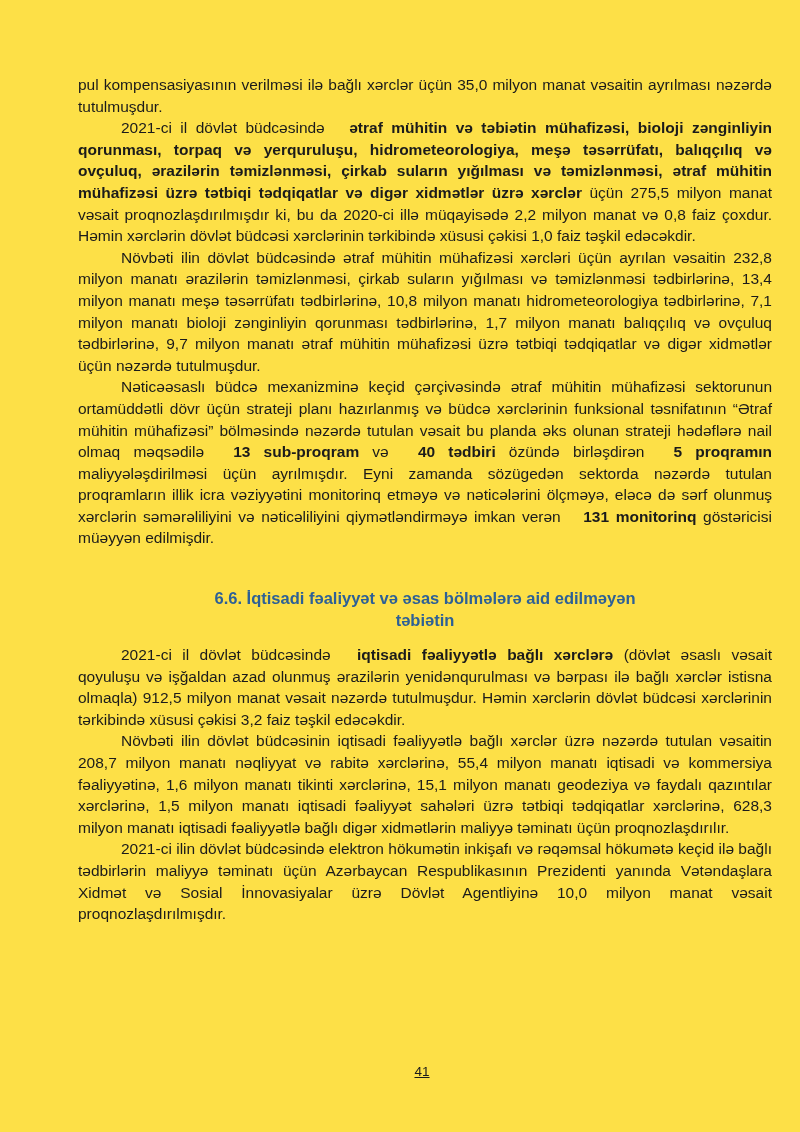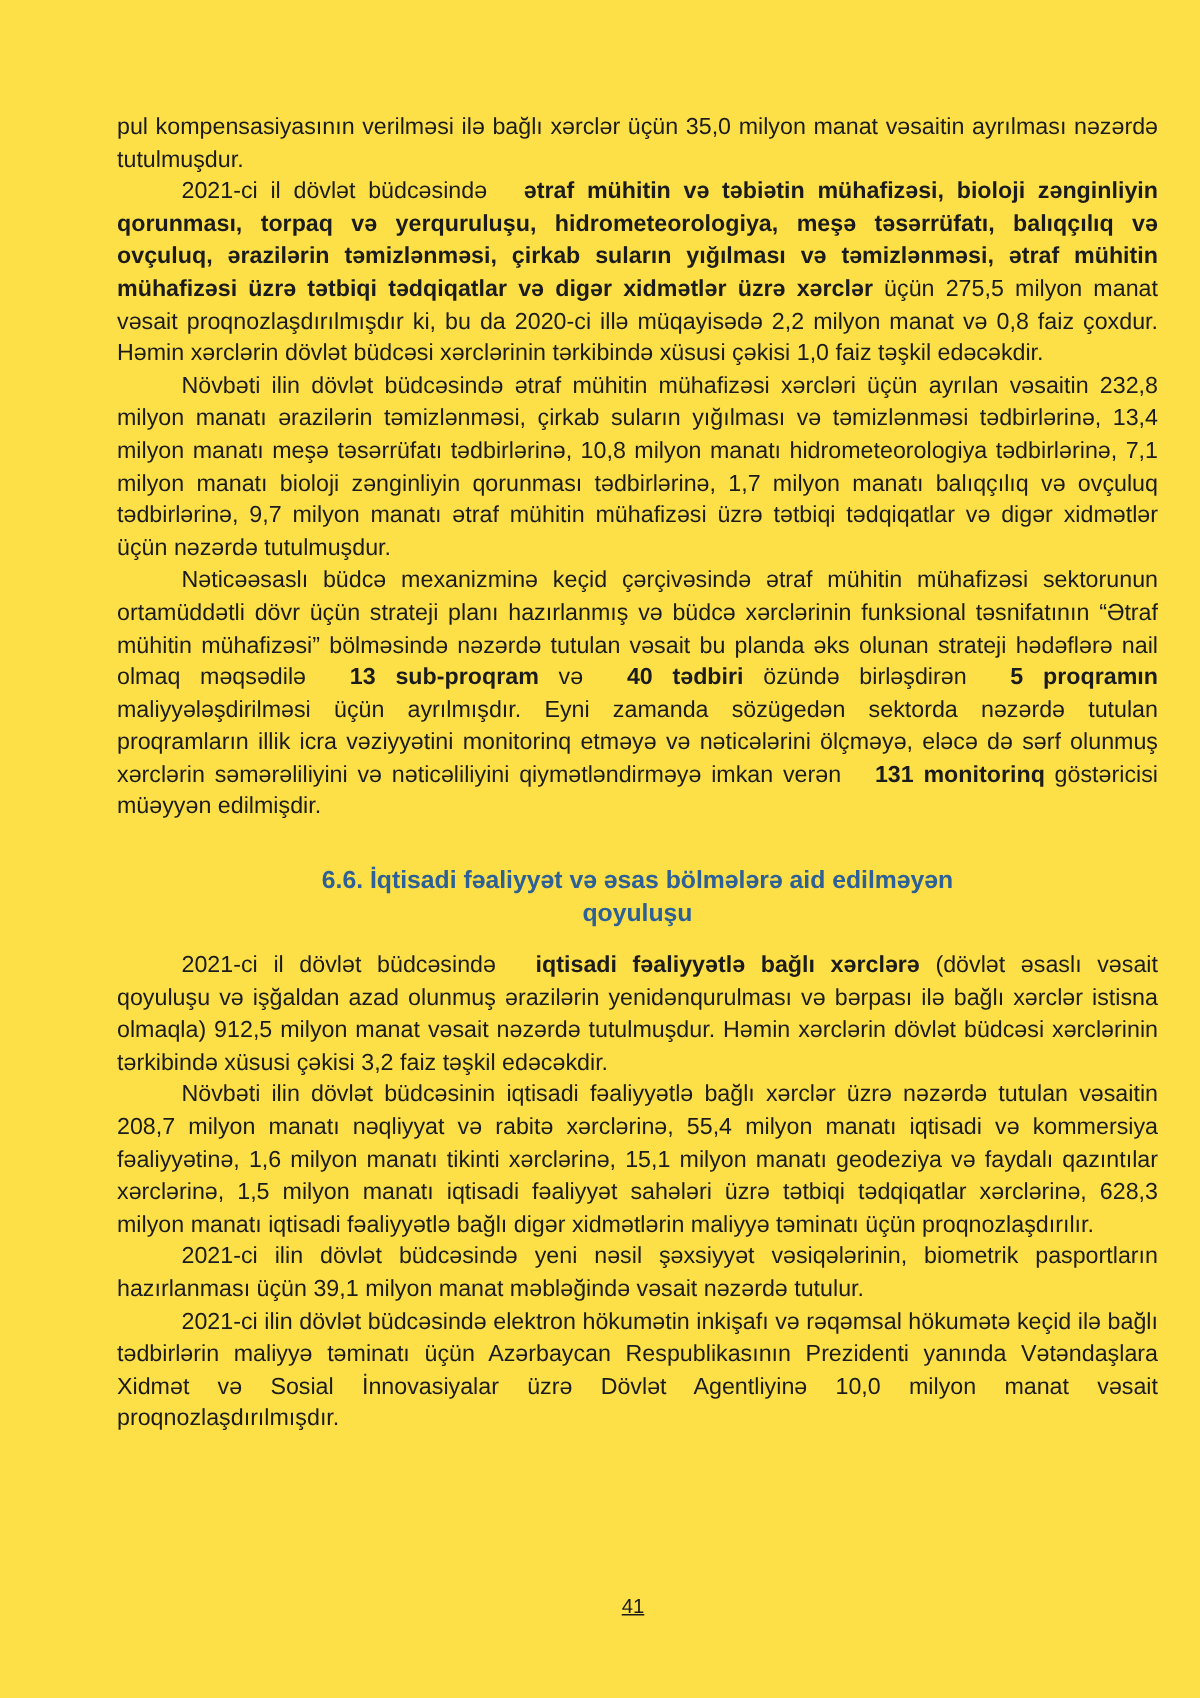--- a/index.html
+++ b/index.html
@@ -30,21 +30,21 @@
   .para {
     margin: 0;
     padding: 0;
   }
   .para.indent {
     text-indent: 43px;
   }
   .run { font-weight: normal; }
   .run.bold { font-weight: bold; margin-left: 16px; }
   .section-heading {
-    margin: 27px 0 13px 0;
+    margin: 38px 0 13px 0;
     text-align: center;
     font-size: 16.5px;
     line-height: 22px;
     font-weight: bold;
     color: var(--heading-color, #2d6096);
   }
   .heading-line { display: block; }
   .page-footer {
     position: absolute;
     left: 0;
@@ -62,23 +62,22 @@
 <body>
 
 <div class="page">
   <main class="doc-body" id="doc-content">
       <p class="para"><span class="run">pul kompensasiyasının verilməsi ilə bağlı xərclər üçün 35,0 milyon manat vəsaitin ayrılması nəzərdə tutulmuşdur.</span></p>
       <p class="para indent"><span class="run">2021-ci il dövlət büdcəsində </span><span class="run bold">ətraf mühitin və təbiətin mühafizəsi, bioloji zənginliyin qorunması, torpaq və yerquruluşu, hidrometeorologiya, meşə təsərrüfatı, balıqçılıq və ovçuluq, ərazilərin təmizlənməsi, çirkab suların yığılması və təmizlənməsi, ətraf mühitin mühafizəsi üzrə tətbiqi tədqiqatlar və digər xidmətlər üzrə xərclər</span><span class="run"> üçün 275,5 milyon manat vəsait proqnozlaşdırılmışdır ki, bu da 2020-ci illə müqayisədə 2,2 milyon manat və 0,8 faiz çoxdur. Həmin xərclərin dövlət büdcəsi xərclərinin tərkibində xüsusi çəkisi 1,0 faiz təşkil edəcəkdir.</span></p>
       <p class="para indent"><span class="run">Növbəti ilin dövlət büdcəsində ətraf mühitin mühafizəsi xərcləri üçün ayrılan vəsaitin 232,8 milyon manatı ərazilərin təmizlənməsi, çirkab suların yığılması və təmizlənməsi tədbirlərinə, 13,4 milyon manatı meşə təsərrüfatı tədbirlərinə, 10,8 milyon manatı hidrometeorologiya tədbirlərinə, 7,1 milyon manatı bioloji zənginliyin qorunması tədbirlərinə, 1,7 milyon manatı balıqçılıq və ovçuluq tədbirlərinə, 9,7 milyon manatı ətraf mühitin mühafizəsi üzrə tətbiqi tədqiqatlar və digər xidmətlər üçün nəzərdə tutulmuşdur.</span></p>
       <p class="para indent"><span class="run">Nəticəəsaslı büdcə mexanizminə keçid çərçivəsində ətraf mühitin mühafizəsi sektorunun ortamüddətli dövr üçün strateji planı hazırlanmış və büdcə xərclərinin funksional təsnifatının “Ətraf mühitin mühafizəsi” bölməsində nəzərdə tutulan vəsait bu planda əks olunan strateji hədəflərə nail olmaq məqsədilə </span><span class="run bold">13 sub-proqram</span><span class="run"> və </span><span class="run bold">40 tədbiri</span><span class="run"> özündə birləşdirən </span><span class="run bold">5 proqramın</span><span class="run"> maliyyələşdirilməsi üçün ayrılmışdır. Eyni zamanda sözügedən sektorda nəzərdə tutulan proqramların illik icra vəziyyətini monitorinq etməyə və nəticələrini ölçməyə, eləcə də sərf olunmuş xərclərin səmərəliliyini və nəticəliliyini qiymətləndirməyə imkan verən </span><span class="run bold">131 monitorinq</span><span class="run"> göstəricisi müəyyən edilmişdir.</span></p>
       <h2 class="section-heading">
         <span class="heading-line">6.6. İqtisadi fəaliyyət və əsas bölmələrə aid edilməyən</span>
-        <span class="heading-line">qoyuluşu</span>
+        <span class="heading-line">təbiətin</span>
       </h2>
       <p class="para indent"><span class="run">2021-ci il dövlət büdcəsində </span><span class="run bold">iqtisadi fəaliyyətlə bağlı xərclərə</span><span class="run"> (dövlət əsaslı vəsait qoyuluşu və işğaldan azad olunmuş ərazilərin yenidənqurulması və bərpası ilə bağlı xərclər istisna olmaqla) 912,5 milyon manat vəsait nəzərdə tutulmuşdur. Həmin xərclərin dövlət büdcəsi xərclərinin tərkibində xüsusi çəkisi 3,2 faiz təşkil edəcəkdir.</span></p>
       <p class="para indent"><span class="run">Növbəti ilin dövlət büdcəsinin iqtisadi fəaliyyətlə bağlı xərclər üzrə nəzərdə tutulan vəsaitin 208,7 milyon manatı nəqliyyat və rabitə xərclərinə, 55,4 milyon manatı iqtisadi və kommersiya fəaliyyətinə, 1,6 milyon manatı tikinti xərclərinə, 15,1 milyon manatı geodeziya və faydalı qazıntılar xərclərinə, 1,5 milyon manatı iqtisadi fəaliyyət sahələri üzrə tətbiqi tədqiqatlar xərclərinə, 628,3 milyon manatı iqtisadi fəaliyyətlə bağlı digər xidmətlərin maliyyə təminatı üçün proqnozlaşdırılır.</span></p>
-      <p class="para indent"><span class="run">2021-ci ilin dövlət büdcəsində yeni nəsil şəxsiyyət vəsiqələrinin, biometrik pasportların hazırlanması üçün 39,1 milyon manat məbləğində vəsait nəzərdə tutulur.</span></p>
       <p class="para indent"><span class="run">2021-ci ilin dövlət büdcəsində elektron hökumətin inkişafı və rəqəmsal hökumətə keçid ilə bağlı tədbirlərin maliyyə təminatı üçün Azərbaycan Respublikasının Prezidenti yanında Vətəndaşlara Xidmət və Sosial İnnovasiyalar üzrə Dövlət Agentliyinə 10,0 milyon manat vəsait proqnozlaşdırılmışdır.</span></p>
     </main>
   <footer class="page-footer">
     <span class="page-number">41</span>
   </footer>
 </div>
 
 </body></html>

